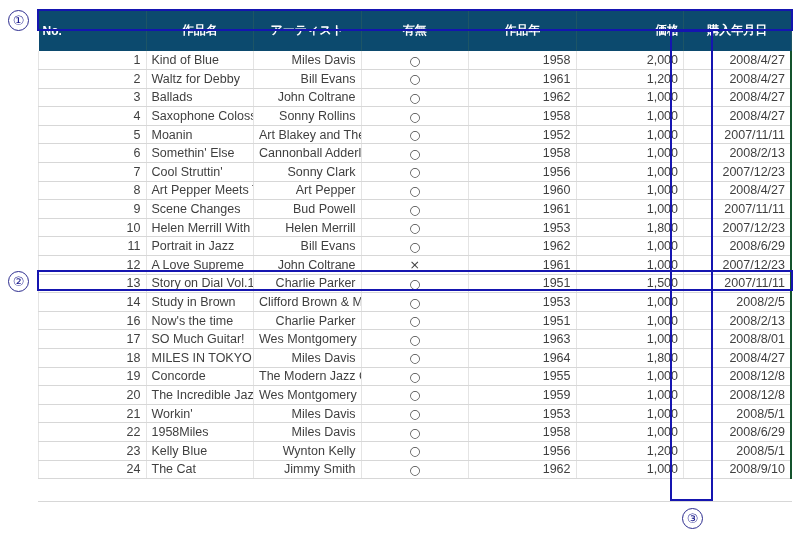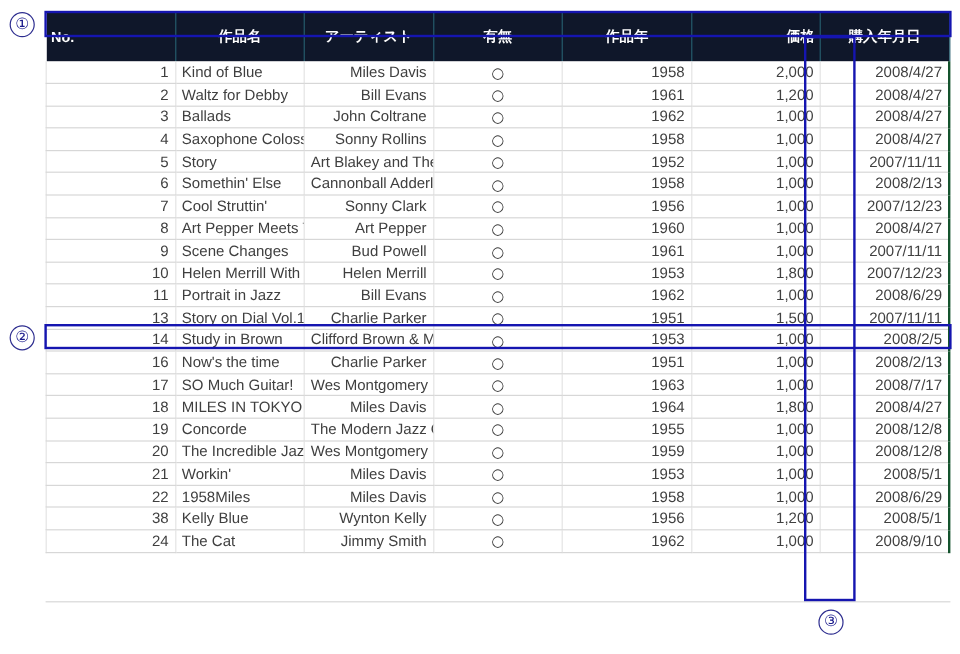--- a/index.html
+++ b/index.html
@@ -49,21 +49,21 @@
     top: 10px;
     width: 754px;
   }
   table.grid {
     border-collapse: collapse;
     width: 754px;
     table-layout: fixed;
     font-size: 12px;
   }
   table.grid th {
-    background: #0f172a;
+    background: #0c4a6e;
     color: #ffffff;
     font-weight: bold;
     font-size: 12px;
     height: 20px;
     padding: 12px 4px;
     border-right: 1px solid #1d5566;
     box-sizing: border-box;
     white-space: nowrap;
   }
   table.grid th.h-no       { text-align: left; }
@@ -167,21 +167,21 @@
             <td class="c-no">4</td>
             <td class="c-title">Saxophone Colossus</td>
             <td class="c-artist">Sonny Rollins</td>
             <td class="c-have">○</td>
             <td class="c-year">1958</td>
             <td class="c-price">1,000</td>
             <td class="c-date">2008/4/27</td>
           </tr>
           <tr>
             <td class="c-no">5</td>
-            <td class="c-title">Story</td>
+            <td class="c-title">Moanin</td>
             <td class="c-artist">Art Blakey and The Jazz Messengers</td>
             <td class="c-have">○</td>
             <td class="c-year">1952</td>
             <td class="c-price">1,000</td>
             <td class="c-date">2007/11/11</td>
           </tr>
           <tr>
             <td class="c-no">6</td>
             <td class="c-title">Somethin' Else</td>
             <td class="c-artist">Cannonball Adderley</td>
@@ -229,20 +229,29 @@
           <tr>
             <td class="c-no">11</td>
             <td class="c-title">Portrait in Jazz</td>
             <td class="c-artist">Bill Evans</td>
             <td class="c-have">○</td>
             <td class="c-year">1962</td>
             <td class="c-price">1,000</td>
             <td class="c-date">2008/6/29</td>
           </tr>
           <tr>
+            <td class="c-no">12</td>
+            <td class="c-title">A Love Supreme</td>
+            <td class="c-artist">John Coltrane</td>
+            <td class="c-have">×</td>
+            <td class="c-year">1961</td>
+            <td class="c-price">1,000</td>
+            <td class="c-date">2007/12/23</td>
+          </tr>
+          <tr>
             <td class="c-no">13</td>
             <td class="c-title">Story on Dial Vol.1</td>
             <td class="c-artist">Charlie Parker</td>
             <td class="c-have">○</td>
             <td class="c-year">1951</td>
             <td class="c-price">1,500</td>
             <td class="c-date">2007/11/11</td>
           </tr>
           <tr>
             <td class="c-no">14</td>
@@ -262,21 +271,21 @@
             <td class="c-price">1,000</td>
             <td class="c-date">2008/2/13</td>
           </tr>
           <tr>
             <td class="c-no">17</td>
             <td class="c-title">SO Much Guitar!</td>
             <td class="c-artist">Wes Montgomery</td>
             <td class="c-have">○</td>
             <td class="c-year">1963</td>
             <td class="c-price">1,000</td>
-            <td class="c-date">2008/7/17</td>
+            <td class="c-date">2008/8/01</td>
           </tr>
           <tr>
             <td class="c-no">18</td>
             <td class="c-title">MILES IN TOKYO</td>
             <td class="c-artist">Miles Davis</td>
             <td class="c-have">○</td>
             <td class="c-year">1964</td>
             <td class="c-price">1,800</td>
             <td class="c-date">2008/4/27</td>
           </tr>
@@ -310,21 +319,21 @@
           <tr>
             <td class="c-no">22</td>
             <td class="c-title">1958Miles</td>
             <td class="c-artist">Miles Davis</td>
             <td class="c-have">○</td>
             <td class="c-year">1958</td>
             <td class="c-price">1,000</td>
             <td class="c-date">2008/6/29</td>
           </tr>
           <tr>
-            <td class="c-no">38</td>
+            <td class="c-no">23</td>
             <td class="c-title">Kelly Blue</td>
             <td class="c-artist">Wynton Kelly</td>
             <td class="c-have">○</td>
             <td class="c-year">1956</td>
             <td class="c-price">1,200</td>
             <td class="c-date">2008/5/1</td>
           </tr>
           <tr>
             <td class="c-no">24</td>
             <td class="c-title">The Cat</td>

